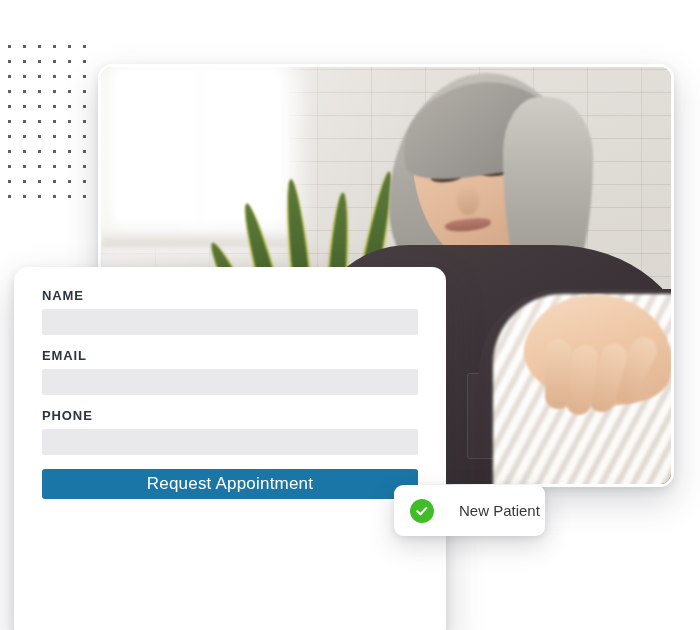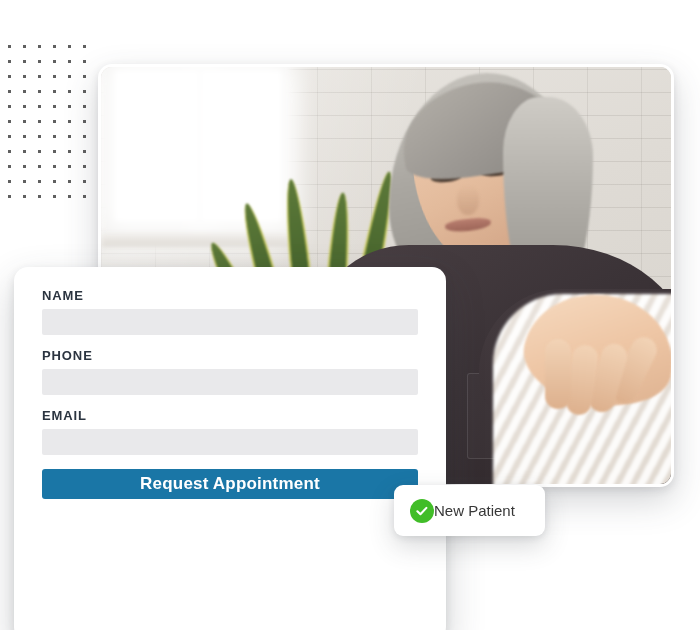--- a/index.html
+++ b/index.html
@@ -288,40 +288,40 @@
     display: block;
     width: 100%;
     box-sizing: border-box;
     height: 30px;
     background: #1a76a6;
     color: #ffffff;
     border: none;
     border-radius: 3px;
     font-family: "Liberation Sans", sans-serif;
     font-size: 17px;
-    font-weight: bold;
+    font-weight: normal;
     letter-spacing: .2px;
     cursor: pointer;
     line-height: 30px;
     padding: 0;
   }
 
   
   .patient-pill {
     position: absolute;
     left: 394px;
     top: 450px;
     width: 151px;
     height: 51px;
     background: #ffffff;
     border-radius: 9px;
     box-shadow: 0 10px 26px rgba(60,64,72,.20), 0 2px 7px rgba(60,64,72,.12);
     display: flex;
     align-items: center;
-    gap: 0;
+    gap: 25px;
     padding: 0 16px;
     box-sizing: border-box;
   }
   .check-badge {
     width: 24px;
     height: 24px;
     flex: 0 0 24px;
     border-radius: 50%;
     background: #41bd28;
     display: flex;
@@ -394,26 +394,26 @@
 
   <div class="form-card">
     <form class="form-inner">
 
       <div class="field">
         <label class="field-label">NAME</label>
         <input class="field-input" type="text" placeholder="" style="">
       </div>
 
       <div class="field">
-        <label class="field-label">PHONE</label>
+        <label class="field-label">EMAIL</label>
         <input class="field-input" type="text" placeholder="" style="">
       </div>
 
       <div class="field">
-        <label class="field-label">EMAIL</label>
+        <label class="field-label">PHONE</label>
         <input class="field-input" type="text" placeholder="" style="">
       </div>
 
 
       <button type="submit" class="submit-button">Request Appointment</button>
     </form>
   </div>
 
   <div class="patient-pill">
     <span class="check-badge">

